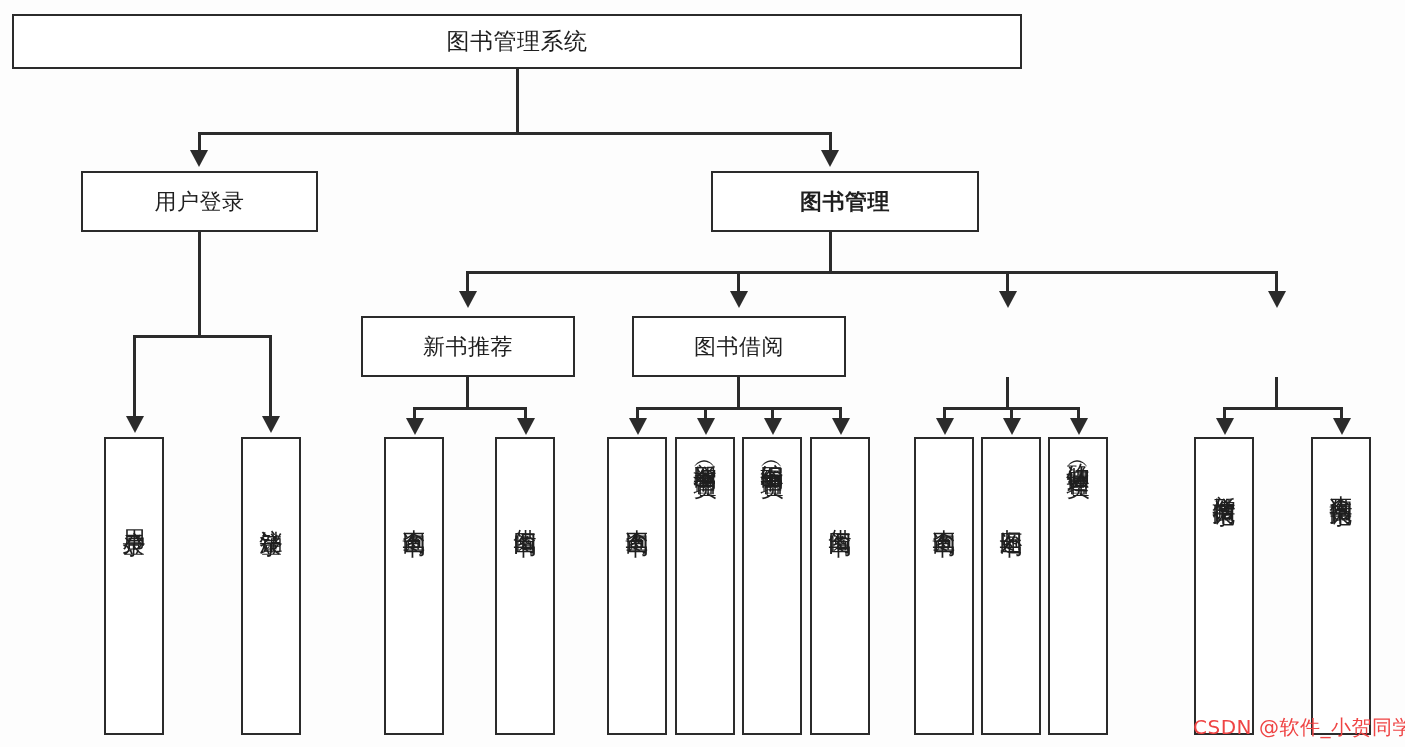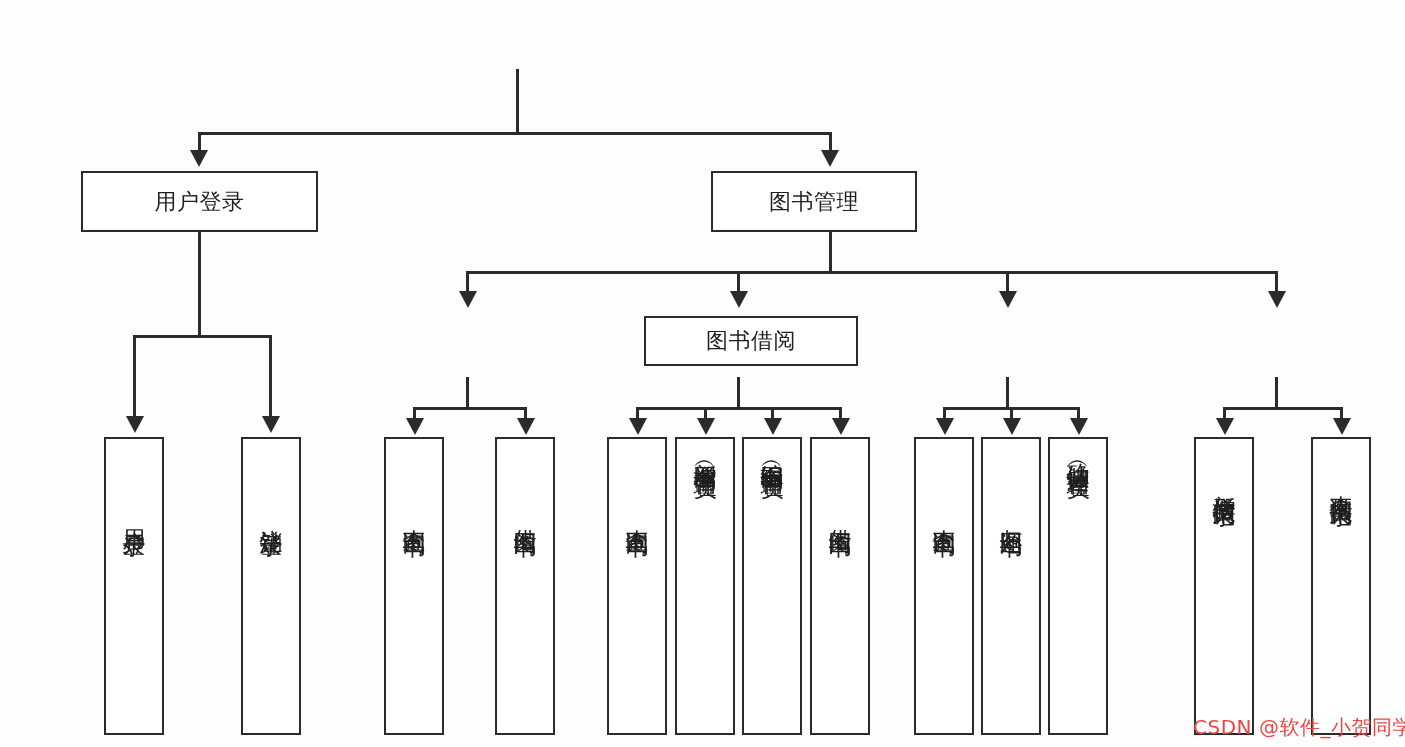--- a/index.html
+++ b/index.html
@@ -85,34 +85,37 @@
     white-space: nowrap;
     z-index: 5;
     letter-spacing: 0.5px;
   }
 </style>
 </head>
 <body>
 
 <div id="canvas">
 
+  <div class="node root" style="left:12px; top:14px; width:1010px; height:55px;">
+    <span class="label">图书管理系统</span>
+  </div>
 
   <div class="vline" style="left:516px; top:69px; width:3px; height:65px;"></div>
 
   <div class="hline" style="left:198px; top:132px; width:634px;"></div>
 
   <div class="vline" style="left:198px; top:132px; height:20px;"></div>
   <div class="arrow" style="left:190px; top:150px;"></div>
   <div class="vline" style="left:829px; top:132px; height:20px;"></div>
   <div class="arrow" style="left:821px; top:150px;"></div>
 
   <div class="node level2" style="left:81px; top:171px; width:237px; height:61px;">
     <span class="label">用户登录</span>
   </div>
-  <div class="node level2" style="left:711px; top:171px; width:206px; height:61px;">
+  <div class="node level2" style="left:711px; top:171px; width:268px; height:61px;font-weight:bold;">
     <span class="label">图书管理</span>
   </div>
 
   <div class="vline" style="left:198px; top:232px; height:105px;"></div>
   <div class="hline" style="left:133px; top:335px; width:139px;"></div>
   <div class="vline" style="left:133px; top:335px; height:83px;"></div>
   <div class="arrow" style="left:126px; top:416px;"></div>
   <div class="vline" style="left:269px; top:335px; height:83px;"></div>
   <div class="arrow" style="left:262px; top:416px;"></div>
 
@@ -120,21 +123,24 @@
   <div class="hline" style="left:466px; top:271px; width:812px;"></div>
   <div class="vline" style="left:466px; top:271px; height:22px;"></div>
   <div class="arrow" style="left:459px; top:291px;"></div>
   <div class="vline" style="left:737px; top:271px; height:22px;"></div>
   <div class="arrow" style="left:730px; top:291px;"></div>
   <div class="vline" style="left:1006px; top:271px; height:22px;"></div>
   <div class="arrow" style="left:999px; top:291px;"></div>
   <div class="vline" style="left:1275px; top:271px; height:22px;"></div>
   <div class="arrow" style="left:1268px; top:291px;"></div>
 
-  <div class="node level3" style="left:632px; top:316px; width:214px; height:50px;margin-left:12px;">
+  <div class="node level3" style="left:361px; top:316px; width:214px; height:61px;">
+    <span class="label">新书推荐</span>
+  </div>
+  <div class="node level3" style="left:632px; top:316px; width:214px; height:61px;">
     <span class="label">图书借阅</span>
   </div>
 
   <div class="vline" style="left:466px; top:377px; height:33px;"></div>
   <div class="hline" style="left:413px; top:407px; width:114px;"></div>
   <div class="vline" style="left:413px; top:407px; height:13px;"></div>
   <div class="arrow" style="left:406px; top:418px;"></div>
   <div class="vline" style="left:524px; top:407px; height:13px;"></div>
   <div class="arrow" style="left:517px; top:418px;"></div>
 

